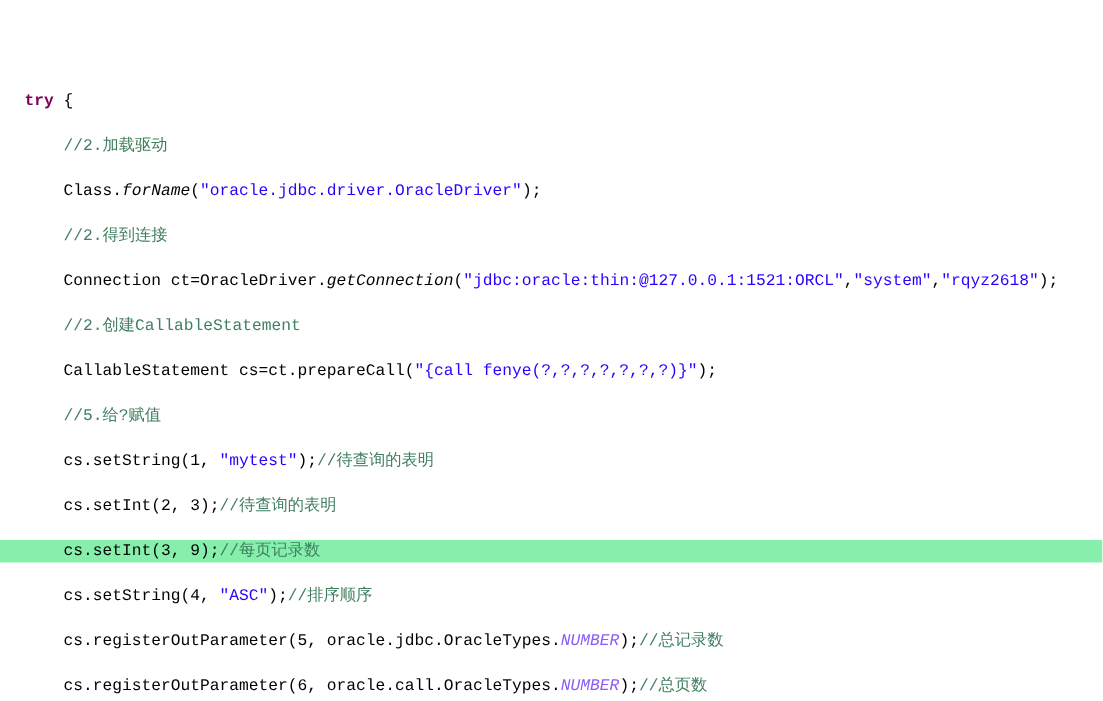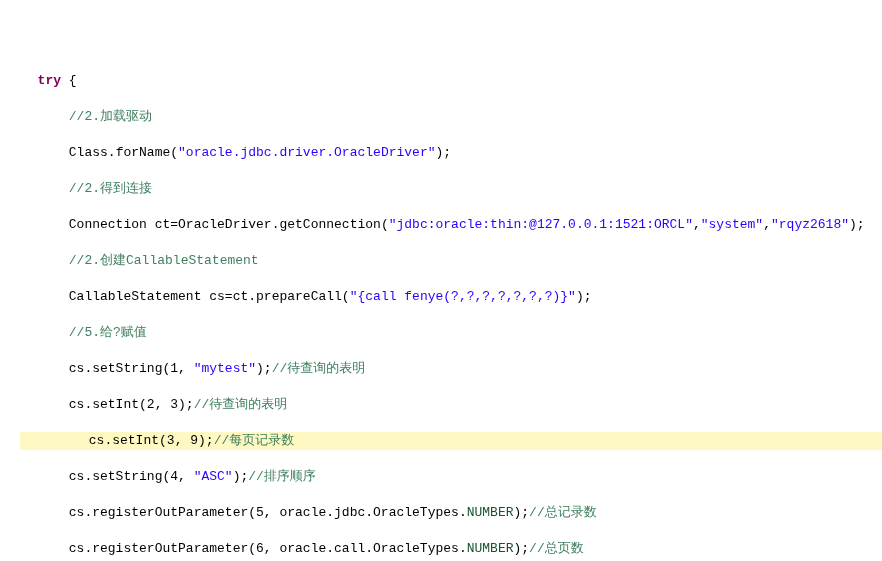--- a/index.html
+++ b/index.html
@@ -6,27 +6,27 @@
   body {
     font-family: Consolas, "Courier New", monospace;
     font-size: 13px;
     line-height: 18px;
     background: #ffffff;
     white-space: pre;
     overflow: hidden;
     width: 882px;
     height: 561px;
   }
-  .line { padding-left: 22px; }
-  .hl { background: #fef9c3; margin-left: 20px; }
+  .line { padding-left: 4px; }
+  .hl { background: #86efac; }
   .kw { color: #7f0055; font-weight: bold; }                        
-  .ital { }                      
+  .ital { font-style: italic; }                      
   .str { color: #2a00ff; }                           
   .cmt { color: #3f7f5f; }                           
-  .field { color: #14532d; }
+  .field { color: #8b5cf6; font-style: italic; }
 </style>
 </head>
 <body>
 
 
 
 <div class="line">  <span class="kw">try</span><span> {</span></div>
 <div class="line">      <span class="cmt">//2.加载驱动</span></div>
 <div class="line">      <span>Class.</span><span class="ital">forName</span><span>(</span><span class="str">"oracle.jdbc.driver.OracleDriver"</span><span>);</span></div>
 <div class="line">      <span class="cmt">//2.得到连接</span></div>

